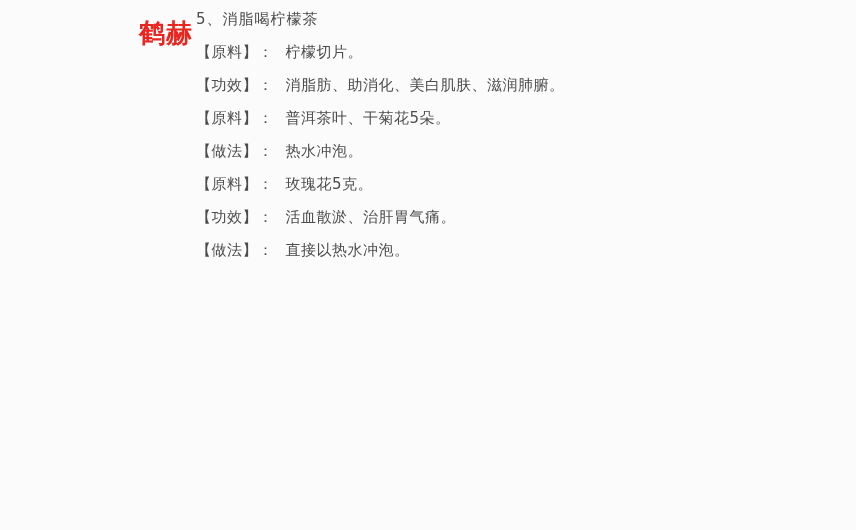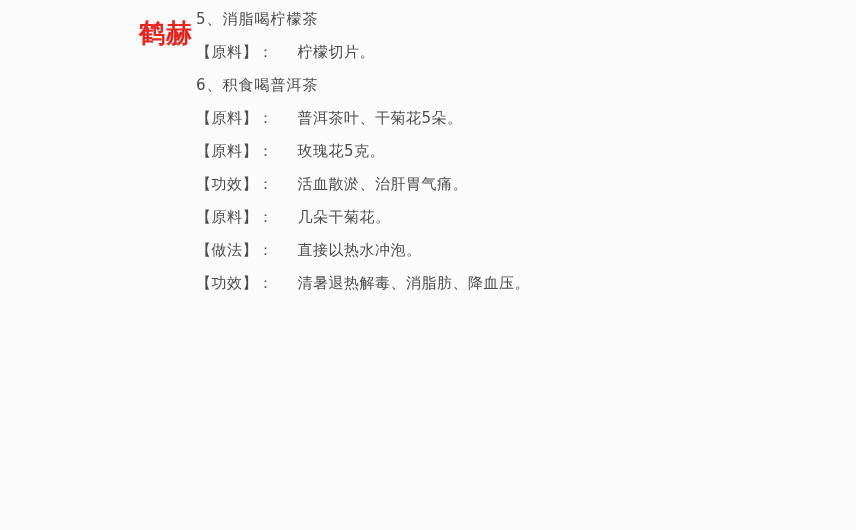--- a/index.html
+++ b/index.html
@@ -31,35 +31,34 @@
     color:var(--text);
     font-size:15px;
   }
   .line{
     margin:0;
     line-height:33px;
     white-space:nowrap;
   }
   .heading{letter-spacing:1px;}
   .row .lbl{letter-spacing:0.5px;}
-  .row .val{margin-left:24px;letter-spacing:0.5px;}
+  .row .val{margin-left:12px;letter-spacing:0.5px;}
 </style>
 </head>
 <body>
 
 <div class="watermark">鹤赫</div>
 
 <div class="content">
 
   <p class="line heading">5、消脂喝柠檬茶</p>
   <p class="line row"><span class="lbl">【原料】：</span><span class="val">柠檬切片。</span></p>
+  <p class="line row"><span class="lbl">【功效】：</span><span class="val">消脂肪、助消化、美白肌肤、滋润肺腑。</span></p>
 
-  <p class="line heading">6、积食喝普洱茶</p>
   <p class="line row"><span class="lbl">【原料】：</span><span class="val">普洱茶叶、干菊花5朵。</span></p>
+  <p class="line row"><span class="lbl">【做法】：</span><span class="val">热水冲泡。</span></p>
 
   <p class="line row"><span class="lbl">【原料】：</span><span class="val">玫瑰花5克。</span></p>
   <p class="line row"><span class="lbl">【功效】：</span><span class="val">活血散淤、治肝胃气痛。</span></p>
 
-  <p class="line row"><span class="lbl">【原料】：</span><span class="val">几朵干菊花。</span></p>
   <p class="line row"><span class="lbl">【做法】：</span><span class="val">直接以热水冲泡。</span></p>
-  <p class="line row"><span class="lbl">【功效】：</span><span class="val">清暑退热解毒、消脂肪、降血压。</span></p>
 
 </div>
 
 </body></html>

